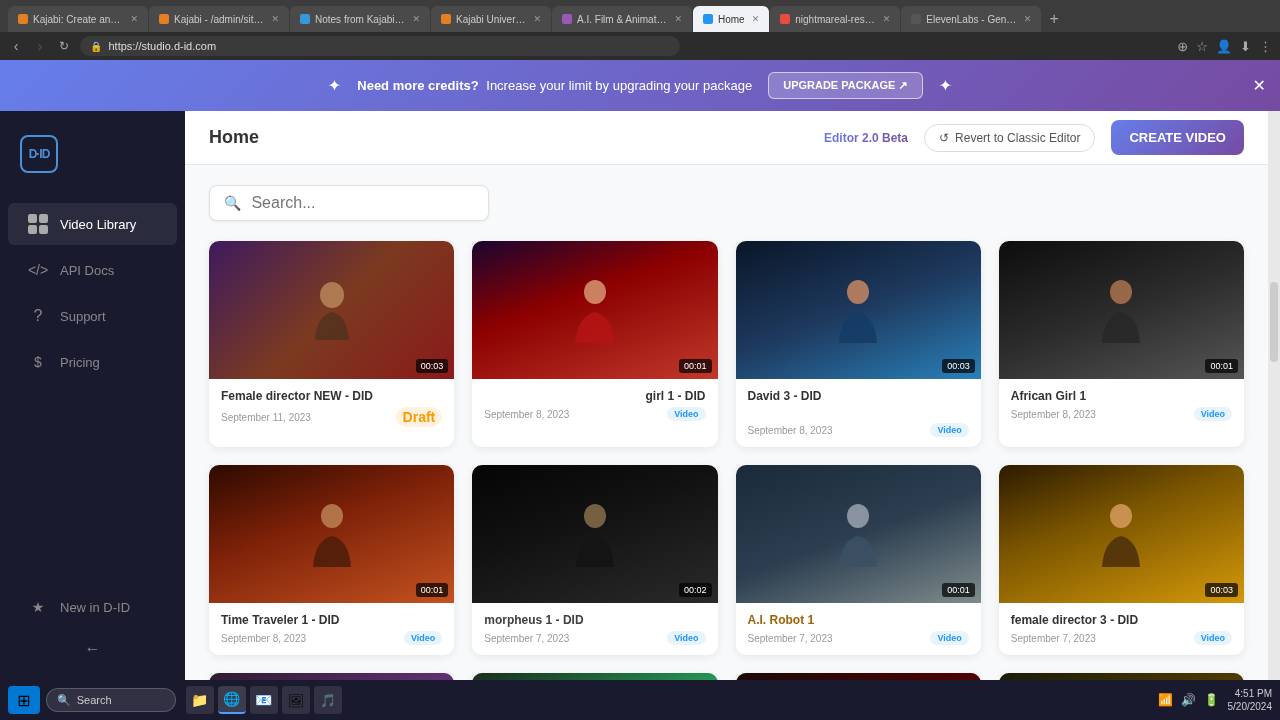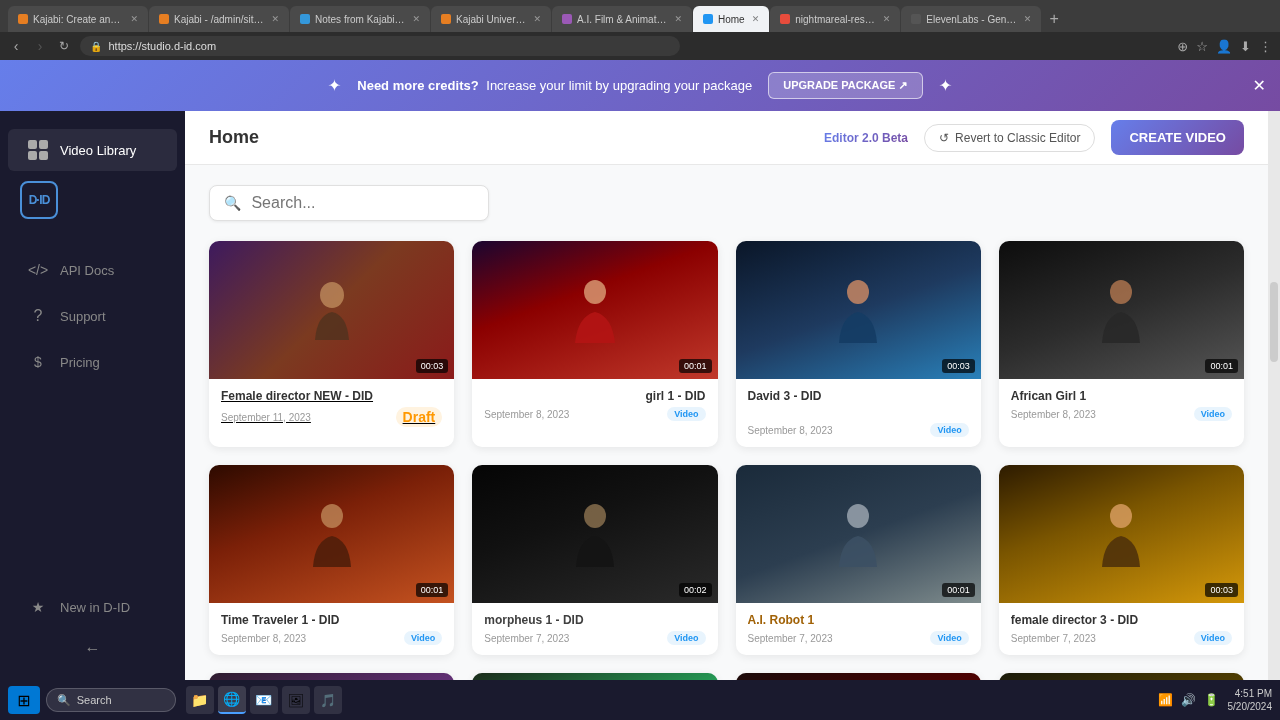--- a/index.html
+++ b/index.html
@@ -79,32 +79,32 @@
       <span style="margin-left:4px;">Increase your limit by upgrading your package</span>
     </span>
     <button style="background:rgba(255,255,255,0.2);border:1px solid rgba(255,255,255,0.6);color:#fff;padding:6px 14px;border-radius:6px;font-size:11px;cursor:pointer;font-weight:600;">UPGRADE PACKAGE ↗</button>
     <span style="color:#fff;font-size:16px;">✦</span>
     <span style="position:absolute;right:14px;color:#fff;cursor:pointer;font-size:16px;">✕</span>
   </div>
 
   <div style="display:flex;flex:1;overflow:hidden;">
 
     <div style="width:185px;background:#1a1a2e;flex-shrink:0;display:flex;flex-direction:column;padding:16px 0;">
+      <div style="padding:8px 20px 28px;display:flex;align-items:center;gap:8px;">
+        <div style="width:38px;height:38px;border:2px solid #4a90d9;border-radius:8px;display:flex;align-items:center;justify-content:center;color:#4a90d9;font-weight:bold;font-size:12px;letter-spacing:-1px;">D·ID</div>
+      </div>
+
       <div style="display:flex;align-items:center;gap:12px;padding:11px 20px;color:#fff;font-size:13px;cursor:pointer;border-radius:6px;margin:2px 8px;background:rgba(255,255,255,0.08);">
         <div style="width:20px;height:20px;display:grid;grid-template-columns:1fr 1fr;gap:2px;">
           <div style="background:#aaa;border-radius:2px;"></div>
           <div style="background:#aaa;border-radius:2px;"></div>
           <div style="background:#aaa;border-radius:2px;"></div>
           <div style="background:#aaa;border-radius:2px;"></div>
         </div>
         <span>Video Library</span>
-      </div>
-
-      <div style="padding:8px 20px 28px;display:flex;align-items:center;gap:8px;">
-        <div style="width:38px;height:38px;border:2px solid #4a90d9;border-radius:8px;display:flex;align-items:center;justify-content:center;color:#4a90d9;font-weight:bold;font-size:12px;letter-spacing:-1px;">D·ID</div>
       </div>
 
       <div style="display:flex;align-items:center;gap:12px;padding:11px 20px;color:#888;font-size:13px;cursor:pointer;border-radius:6px;margin:2px 8px;">
         <div style="width:20px;height:20px;display:flex;align-items:center;justify-content:center;color:#888;font-size:14px;">&lt;/&gt;</div>
         <span>API Docs</span>
       </div>
 
       <div style="display:flex;align-items:center;gap:12px;padding:11px 20px;color:#888;font-size:13px;cursor:pointer;border-radius:6px;margin:2px 8px;">
         <div style="width:20px;height:20px;display:flex;align-items:center;justify-content:center;color:#888;font-size:16px;">?</div>
         <span>Support</span>
@@ -150,21 +150,21 @@
         <div style="display:grid;grid-template-columns:repeat(4,1fr);gap:18px;">
 
           <div style="background:#fff;border-radius:10px;overflow:hidden;box-shadow:0 2px 8px rgba(0,0,0,0.08);cursor:pointer;">
             <div style="position:relative;width:100%;height:138px;background:linear-gradient(135deg,#3d1a5e 0%,#7b3a20 50%,#8b1a1a 100%);display:flex;align-items:center;justify-content:center;">
               <svg width="50" height="60" viewBox="0 0 50 60">
                   <ellipse cx="25" cy="15" rx="12" ry="13" fill="rgba(200,150,100,0.7)"></ellipse>
                   <path d="M8 60 Q10 35 25 32 Q40 35 42 60" fill="rgba(80,50,30,0.8)"></path>
                 </svg>
               <div style="position:absolute;bottom:6px;right:6px;background:rgba(0,0,0,0.7);color:#fff;font-size:9px;padding:2px 5px;border-radius:3px;font-weight:500;">00:03</div>
             </div>
-            <div style="padding:10px 12px;text-decoration:underline;">
+            <div style="padding:10px 12px;">
               <div style="font-size:12px;font-weight:600;color:#333;margin-bottom:4px;white-space:nowrap;overflow:hidden;text-overflow:ellipsis;">Female director NEW - DID</div>
               <div style="display:flex;align-items:center;justify-content:space-between;">
                 <span style="font-size:10px;color:#999;">September 11, 2023</span>
                 <span style="font-size:14px;padding:2px 7px;border-radius:10px;background:#fff3e0;color:#ff9800;font-weight:600;">Draft</span>
               </div>
             </div>
           </div>
 
           <div style="background:#fff;border-radius:10px;overflow:hidden;box-shadow:0 2px 8px rgba(0,0,0,0.08);cursor:pointer;">
             <div style="position:relative;width:100%;height:138px;background:linear-gradient(160deg,#1a0530 0%,#8b0000 40%,#c0392b 100%);display:flex;align-items:center;justify-content:center;">

